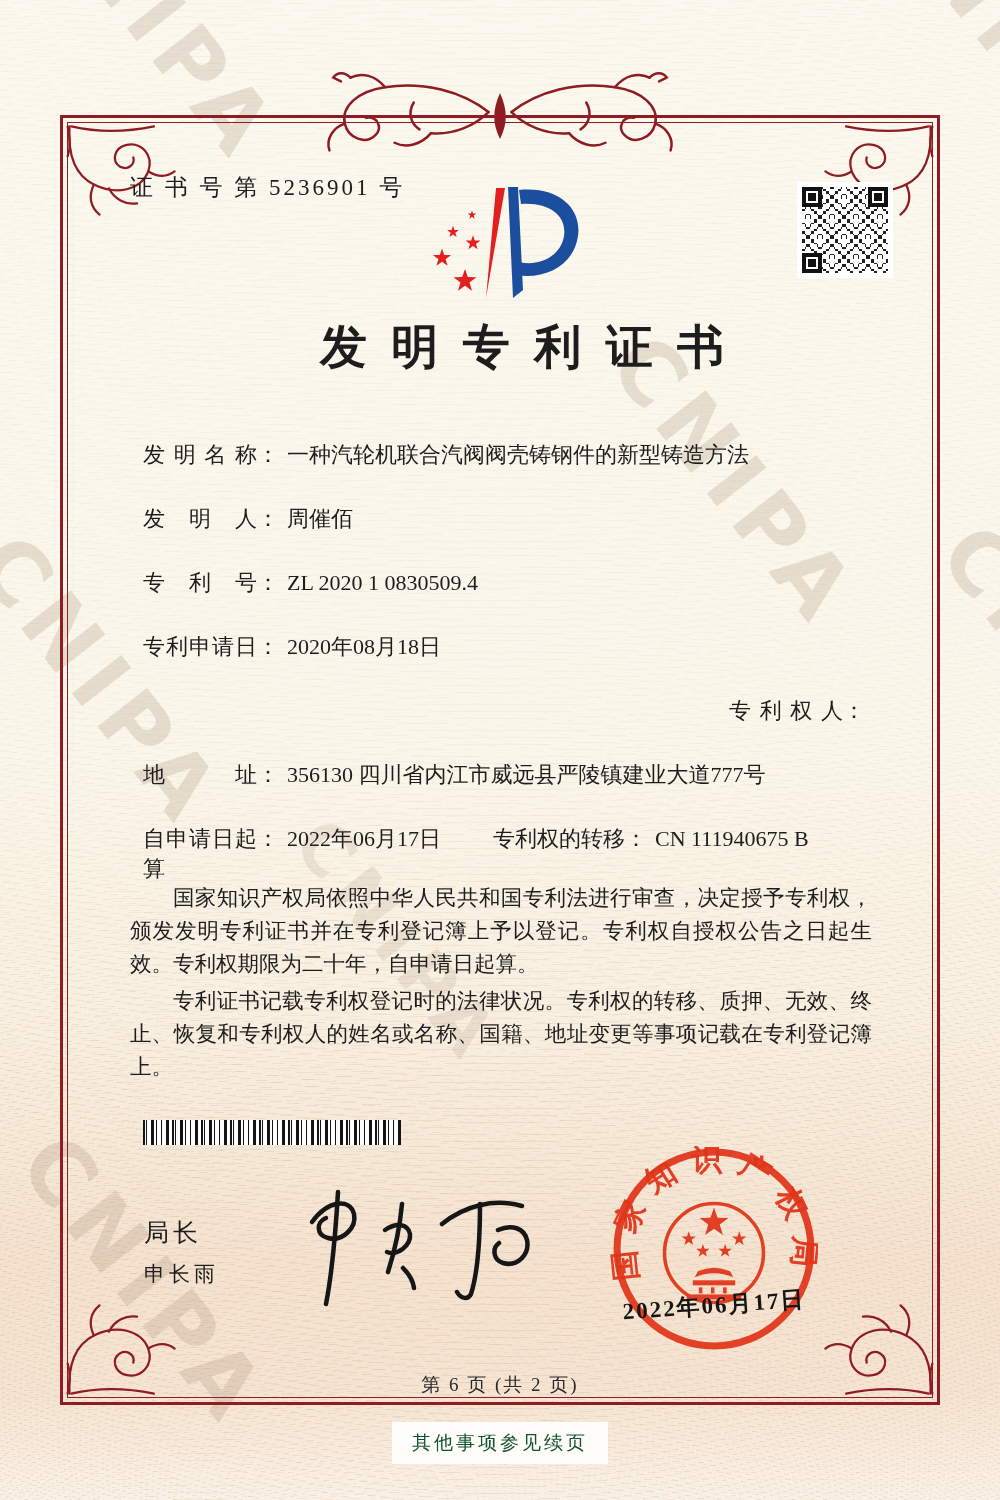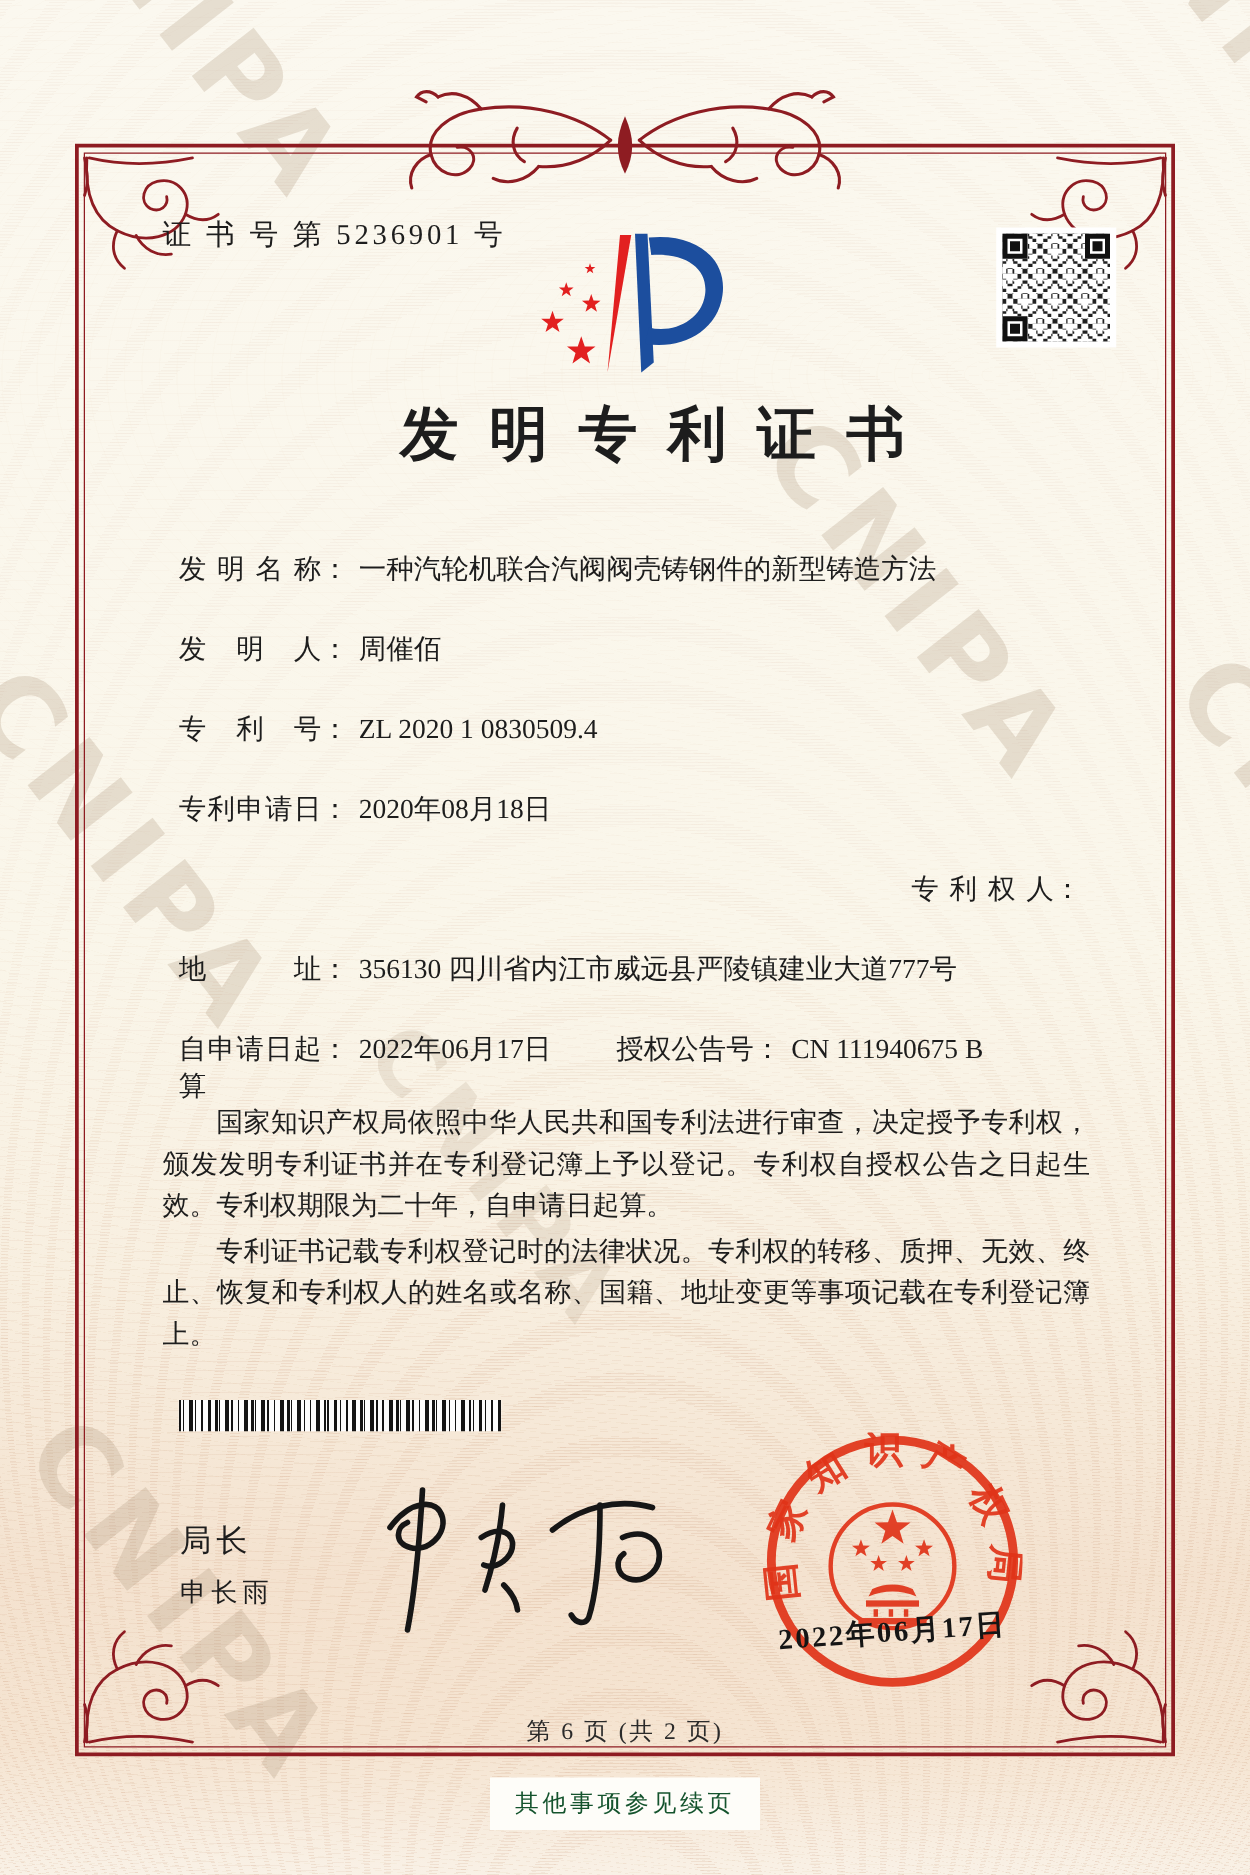--- a/index.html
+++ b/index.html
@@ -200,21 +200,21 @@
     </div>
     <div class="field-row">
       <span class="flabel">地址</span>
         <span class="fcolon">：</span>
       <span class="fvalue">356130 四川省内江市威远县严陵镇建业大道777号</span>
     </div>
     <div class="field-row">
       <span class="flabel">自申请日起算</span>
         <span class="fcolon">：</span>
       <span class="fvalue fvalue-fixed">2022年06月17日</span>
-      <span class="flabel2">授权公告号</span>
+      <span class="flabel2">专利权的转移</span>
         <span class="fcolon">：</span>
       <span class="fvalue">CN 111940675 B</span>
     </div>
   </div>
 
   <div class="body-text">
     <p>国家知识产权局依照中华人民共和国专利法进行审查，决定授予专利权，颁发发明专利证书并在专利登记簿上予以登记。专利权自授权公告之日起生效。专利权期限为二十年，自申请日起算。</p>
     <p>专利证书记载专利权登记时的法律状况。专利权的转移、质押、无效、终止、恢复和专利权人的姓名或名称、国籍、地址变更等事项记载在专利登记簿上。</p>
   </div>
 

